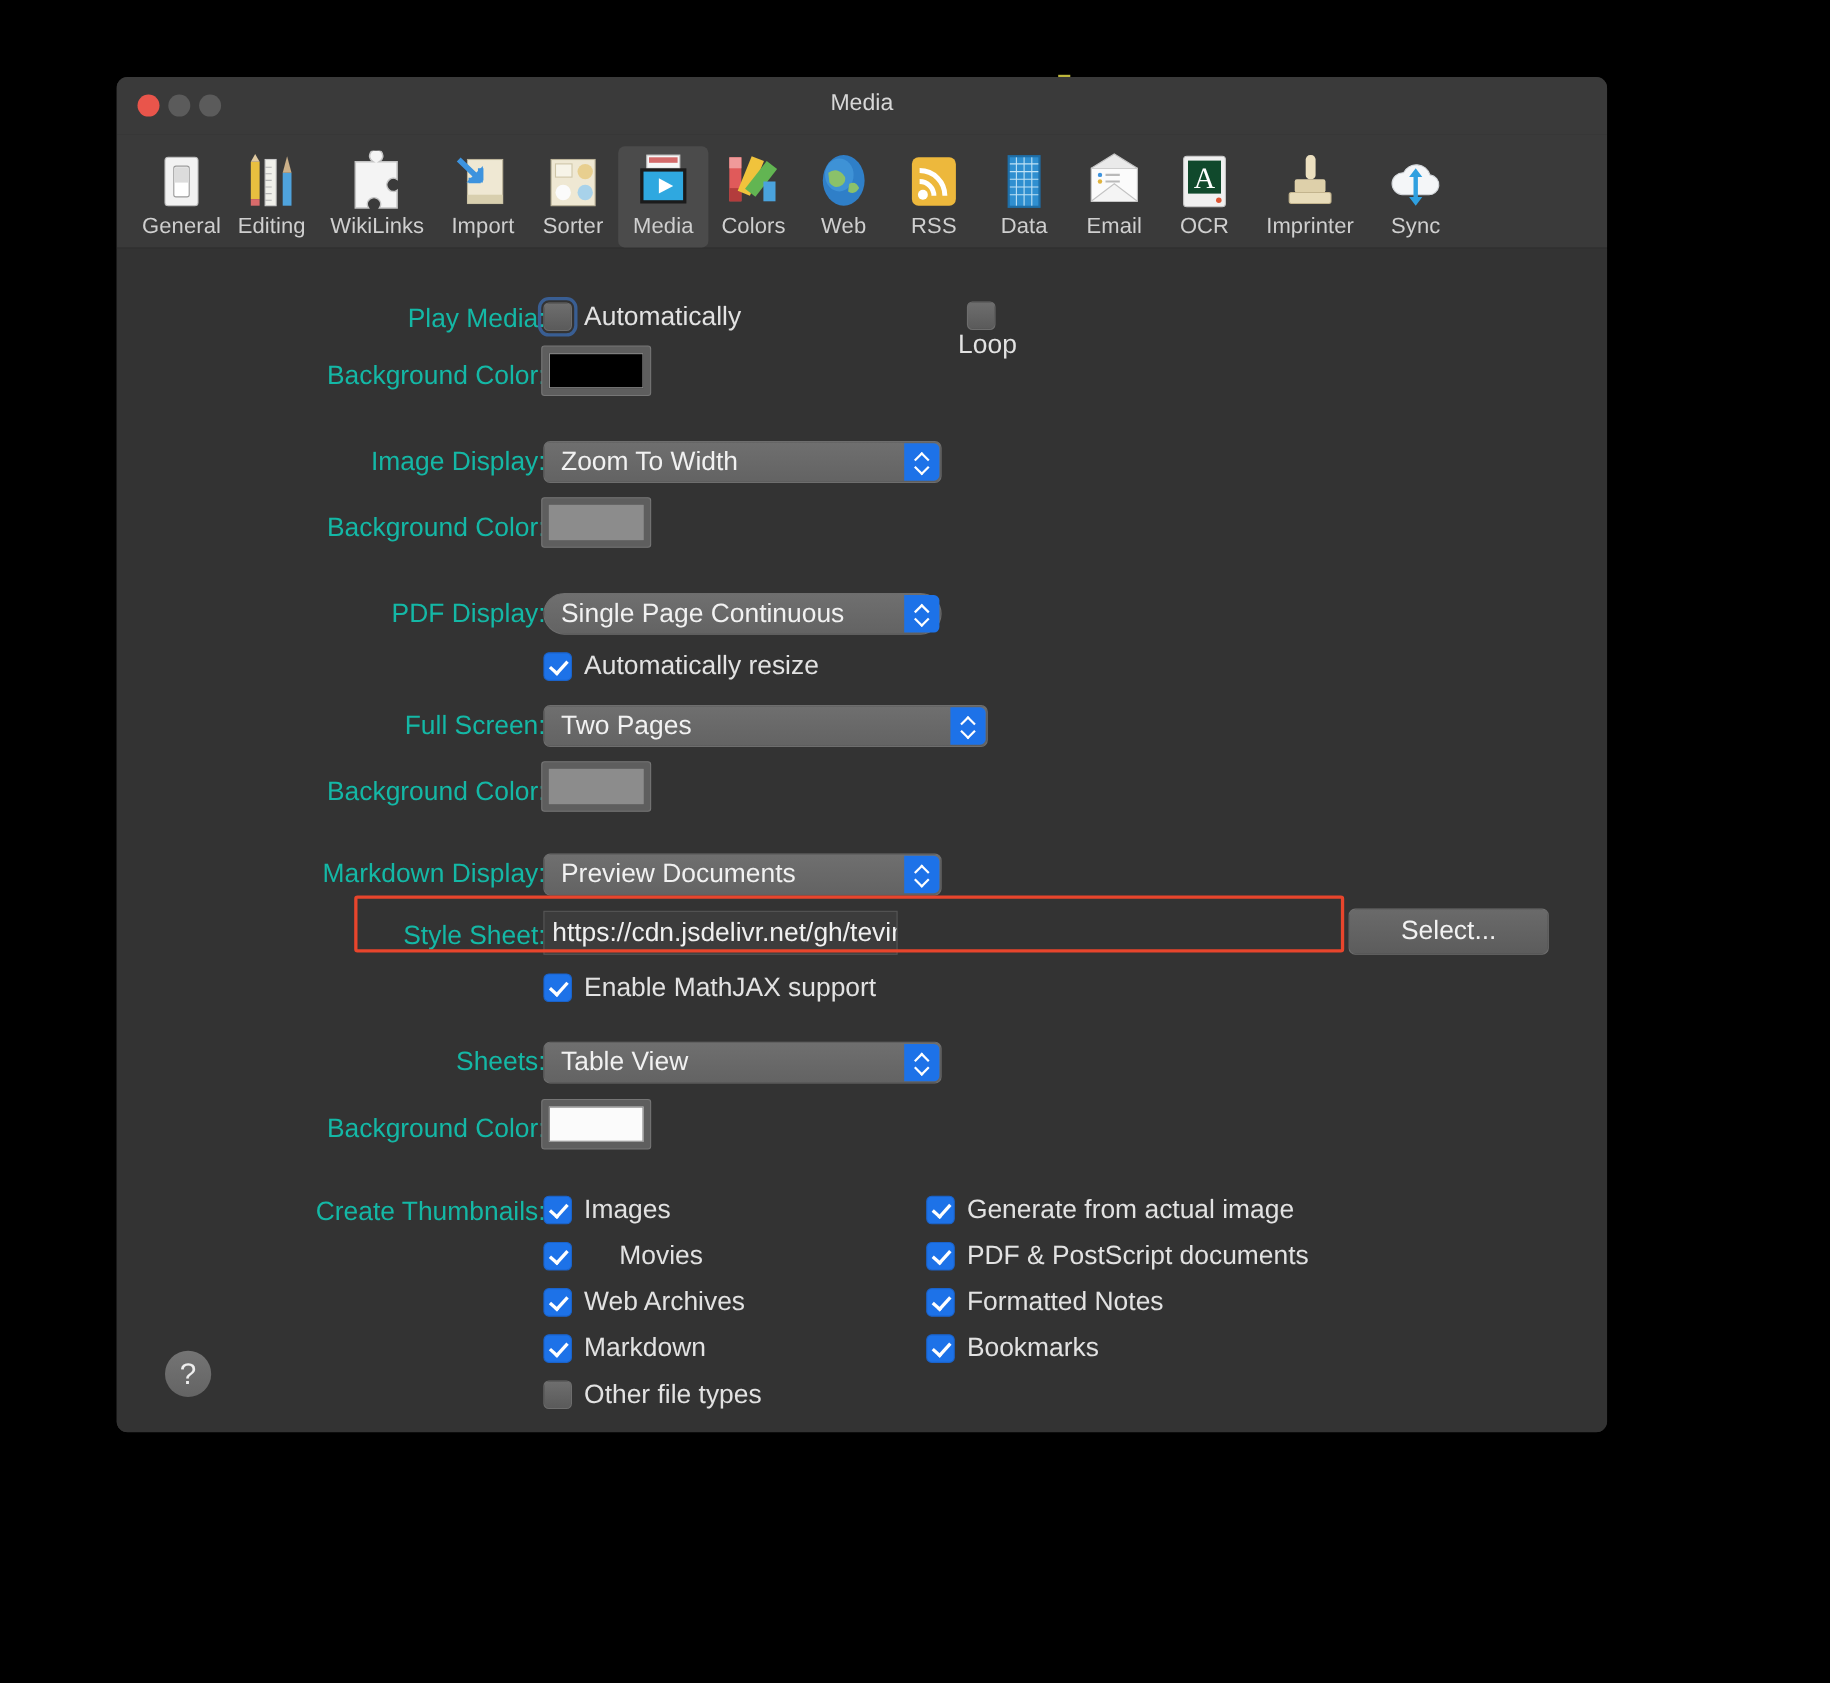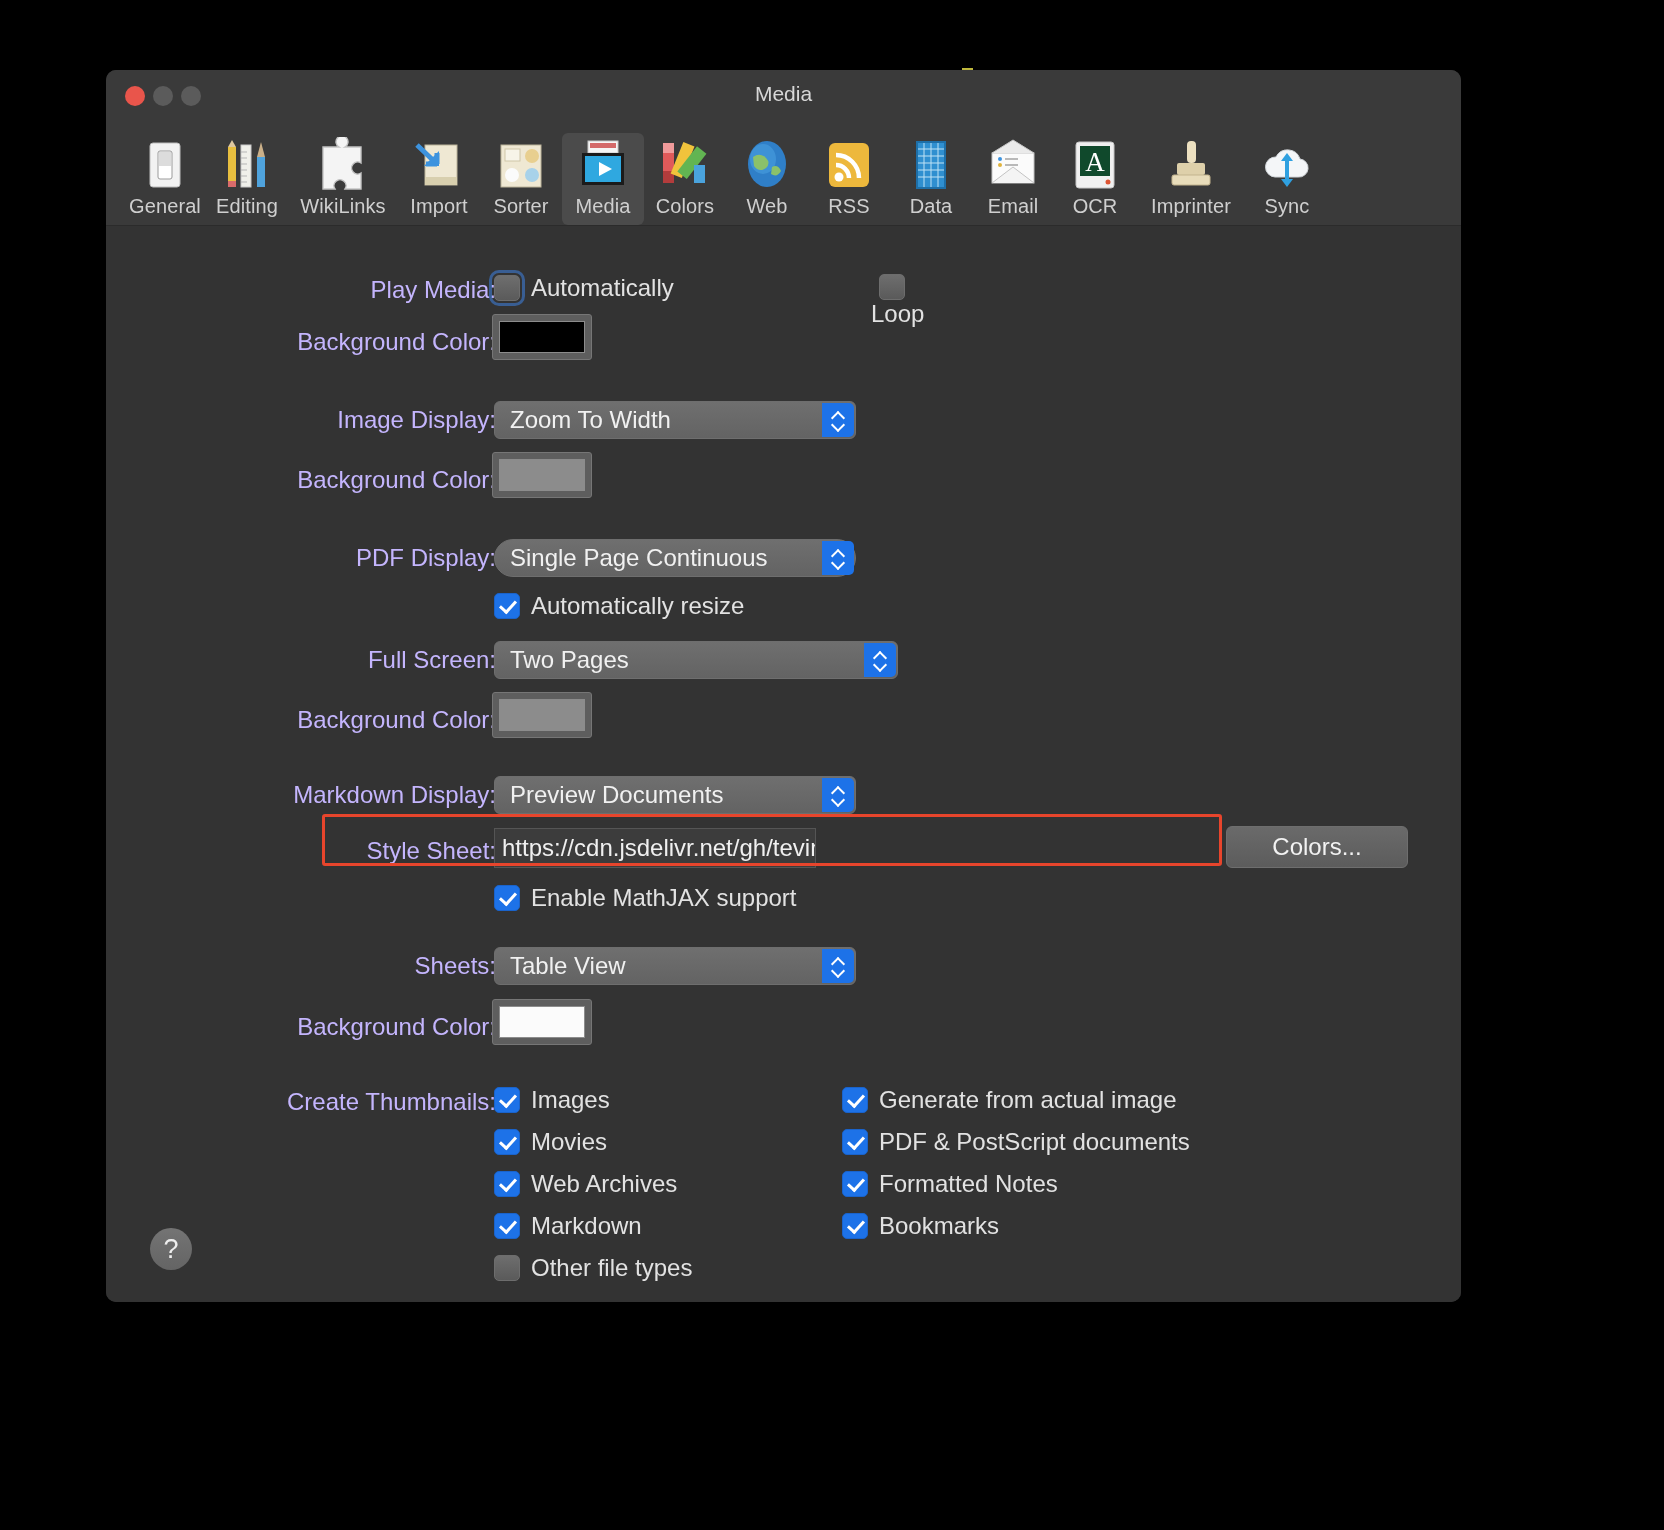--- a/index.html
+++ b/index.html
@@ -78,21 +78,21 @@
     background: #333333;
   }
 
   .row {
     position: absolute;
     display: flex;
     align-items: center;
   }
   .lbl {
     font-size: 24px;
-    color: #c4b5fd;
+    color: #14b8a6;
     text-align: left;
     white-space: nowrap;
   }
 
   
   .cb {
     width: 26px; height: 26px;
     border-radius: 5px;
     flex: 0 0 auto;
     position: relative;
@@ -529,21 +529,21 @@
       </div>
     </div>
 
     <div class="row" style="left:0; top:611px; width:390px; justify-content:flex-end;">
       <div class="lbl">Style Sheet:</div>
     </div>
     <div class="textfield" style="position:absolute; left:388px; top:602px; width:322px;">
       <span>https://cdn.jsdelivr.net/gh/tevino/devonthink-markdown-css@</span>
     </div>
     <div class="pushbtn" style="position:absolute; left:1120px; top:600px; width:182px;">
-      <span>Colors...</span>
+      <span>Select...</span>
     </div>
     <div class="hilite" style="left:216px; top:588px; width:900px; height:52px;"></div>
 
     <div class="row" style="left:388px; top:658px;">
       <div class="cb on"></div>
       <div class="cb-text">Enable MathJAX support</div>
     </div>
 
     <div class="row" style="left:0; top:726px; width:390px; justify-content:flex-end;">
       <div class="lbl">Sheets:</div>
@@ -564,21 +564,21 @@
     </div>
 
     <div class="row" style="left:0; top:862px; width:390px; justify-content:flex-end;">
       <div class="lbl">Create Thumbnails:</div>
     </div>
 
     <div class="row" style="left:388px; top:860px;">
       <div class="cb on"></div>
       <div class="cb-text">Images</div>
     </div>
-    <div class="row" style="left:388px; top:902px;">
+    <div class="row" style="left:388px; top:902px;gap:32px;">
       <div class="cb on"></div>
       <div class="cb-text">Movies</div>
     </div>
     <div class="row" style="left:388px; top:944px;">
       <div class="cb on"></div>
       <div class="cb-text">Web Archives</div>
     </div>
     <div class="row" style="left:388px; top:986px;">
       <div class="cb on"></div>
       <div class="cb-text">Markdown</div>

